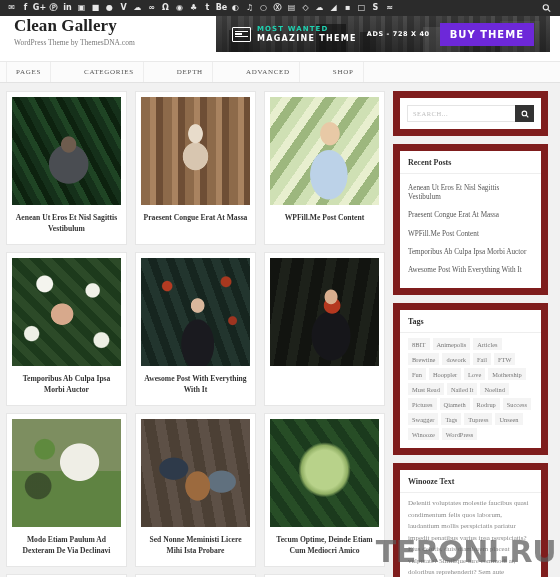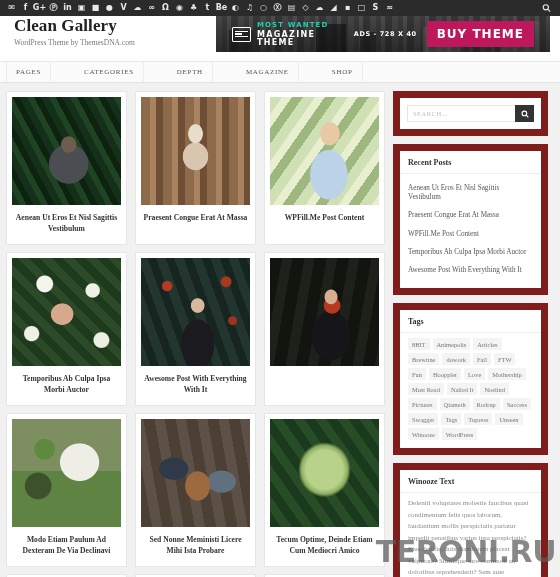--- a/index.html
+++ b/index.html
@@ -108,24 +108,24 @@
   }
   .ad-size {
     margin-left: auto;
     font-family: "DejaVu Sans", sans-serif;
     font-size: 6.5px; font-weight: bold; color: #fff;
     letter-spacing: .6px;
     white-space: nowrap;
   }
   .ad-btn {
     margin-left: 10px;
-    background: #be185d;
+    background: #6d28d9;
     color: #fff;
     font-family: "DejaVu Sans", sans-serif;
-    font-size: 12px; font-weight: bold;
+    font-size: 10px; font-weight: bold;
     letter-spacing: 1px;
     padding: 6px 10px;
     white-space: nowrap;
     border: none;
     cursor: pointer;
   }
 
   
   .nav {
     background: #fbfbfb;
@@ -352,21 +352,21 @@
       <button class="ad-btn">BUY THEME</button>
     </div>
   </div>
 </div>
 
 <nav class="nav">
   <div id="nav-host" style="display:flex;gap:24px;">
       <div class="nav-item">PAGES</div>
       <div class="nav-item">CATEGORIES</div>
       <div class="nav-item">DEPTH</div>
-      <div class="nav-item">MAGAZINE</div>
+      <div class="nav-item">ADVANCED</div>
       <div class="nav-item">SHOP</div>
     </div>
 </nav>
 
 <div class="wrap">
   <main class="content">
     <div class="grid" id="grid-host">
         <article class="card">
           <div class="thumb">
             <div class="ph" style="background:radial-gradient(ellipse at 52% 44%,#6e5c4e 0 9%,rgba(0,0,0,0) 10%),radial-gradient(circle at 52% 62%,#4a4d52 0 22%,rgba(0,0,0,0) 23%),repeating-linear-gradient(62deg,#15301a 0 7px,#1f4424 7px 13px,#0d220f 13px 19px),linear-gradient(180deg,#11290f,#06140a)"></div>

